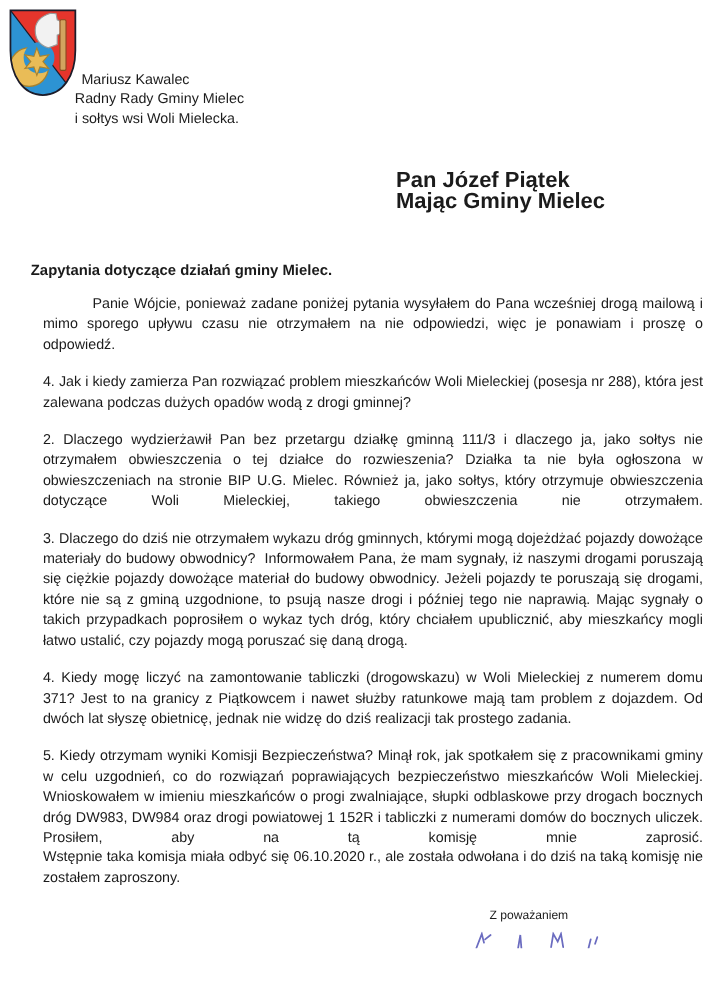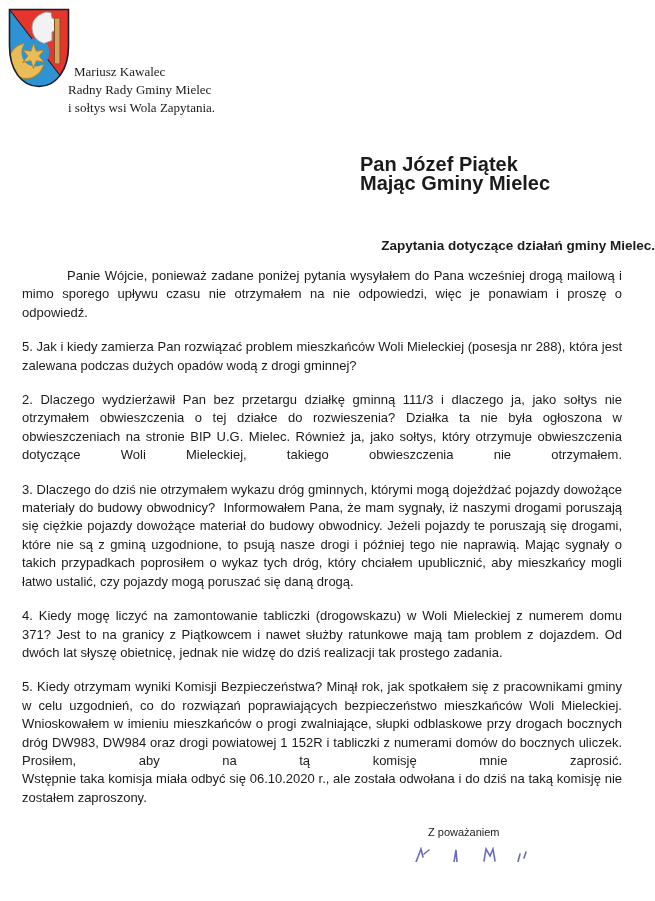--- a/index.html
+++ b/index.html
@@ -5,31 +5,31 @@
   html,body{margin:0;padding:0;background:#ffffff;}
   .page{
     position:relative;
     width:655px;height:901px;
     background:#ffffff;
     overflow:hidden;
     font-family:"Liberation Sans","DejaVu Sans",sans-serif;
     color:#1b1b1b;
   }
   
-  .letterhead{position:relative;height:147px;font-family:Liberation Serif, serif;}
+  .letterhead{position:relative;height:147px;}
   .crest{position:absolute;left:8px;top:8px;width:62px;height:80px;}
   .sender{position:absolute;left:68px;top:63px;font-size:13px;line-height:18px;}
   .sender .line1{padding-left:6px;}
   .dateline{position:absolute;right:15px;top:63px;font-size:13px;line-height:18px;}
   
   .recipient{margin:8px 0 0 360px;font-size:20px;font-weight:bold;line-height:19px;}
   
-  .subject{margin-top:45px;font-size:13.5px;font-weight:bold;text-align:right;text-indent:28px;}
+  .subject{margin-top:45px;font-size:13.5px;font-weight:bold;text-align:left;text-indent:28px;}
   
-  .body-text{margin:14px 24px 0 22px;width:600px;font-size:13px;line-height:18.4px;}
+  .body-text{margin:14px 24px 0 39px;width:600px;font-size:13px;line-height:18.4px;}
   .para{margin:0 0 16px 0;}
   .part{text-align:justify;}
   .part-forced{text-align:justify;text-align-last:justify;}
   .indent{text-indent:45px;}
   
   .closing{margin:14px 0 0 406px;font-size:11px;line-height:18px;}
   .signature{display:block;margin:6px 0 0 384px;}
 </style>
 </head>
 <body>
@@ -57,40 +57,40 @@
         <path d="M38,4 C28,7 24,13 24,19.5 C24,27 28,33 36,35.5 L44,32.5 L44,24 L48.5,22 L48.5,12 L44,10 L43,4.5 Z" stroke-width="1" stroke="#9a9a9a" fill="#f2f2f2"></path>
 
         <rect x="46.5" y="10" width="5.5" height="46" rx="1.2" stroke-width="1" stroke="#8a4a1f" fill="#d2a45f"></rect>
       </g>
       <path d="M1.5,1.5 H60.5 V38 C60.5,61 49,78.5 31,78.5 C13,78.5 1.5,61 1.5,38 Z" fill="none" stroke-width="1.6" stroke="#1c1c2a"></path>
     </svg>
 
     <div class="sender">
       <div class="line1">Mariusz Kawalec</div>
       <div>Radny Rady Gminy Mielec</div>
-      <div>i sołtys wsi Wola Zapytania.</div>
+      <div>i sołtys wsi Woli Mielecka.</div>
     </div>
 
   </div>
 
   <div class="recipient">
     <div>Pan Józef Piątek</div>
     <div>Mając Gminy Mielec</div>
   </div>
 
   <div class="subject">Zapytania dotyczące działań gminy Mielec.</div>
 
   <div class="body-text">
 
     <div class="para">
       <div class="part indent">Panie Wójcie, ponieważ zadane poniżej pytania wysyłałem do Pana wcześniej drogą mailową i mimo sporego upływu czasu nie otrzymałem na nie odpowiedzi, więc je ponawiam i proszę o odpowiedź.</div>
     </div>
 
     <div class="para">
-      <div class="part">5. Jak i kiedy zamierza Pan rozwiązać problem mieszkańców Woli Mieleckiej (posesja nr 288), która jest zalewana podczas dużych opadów wodą z drogi gminnej?</div>
+      <div class="part">4. Jak i kiedy zamierza Pan rozwiązać problem mieszkańców Woli Mieleckiej (posesja nr 288), która jest zalewana podczas dużych opadów wodą z drogi gminnej?</div>
     </div>
 
     <div class="para">
       <div class="part-forced">2. Dlaczego wydzierżawił Pan bez przetargu działkę gminną 111/3 i dlaczego ja, jako sołtys nie otrzymałem obwieszczenia o tej działce do rozwieszenia? Działka ta nie była ogłoszona w obwieszczeniach na stronie BIP U.G. Mielec. Również ja, jako sołtys, który otrzymuje obwieszczenia dotyczące Woli Mieleckiej, takiego obwieszczenia nie otrzymałem.</div>
     </div>
 
     <div class="para">
       <div class="part">3. Dlaczego do dziś nie otrzymałem wykazu dróg gminnych, którymi mogą dojeżdżać pojazdy dowożące materiały do budowy obwodnicy?&nbsp; Informowałem Pana, że mam sygnały, iż naszymi drogami poruszają się ciężkie pojazdy dowożące materiał do budowy obwodnicy. Jeżeli pojazdy te poruszają się drogami, które nie są z gminą uzgodnione, to psują nasze drogi i później tego nie naprawią. Mając sygnały o takich przypadkach poprosiłem o wykaz tych dróg, który chciałem upublicznić, aby mieszkańcy mogli łatwo ustalić, czy pojazdy mogą poruszać się daną drogą.</div>
     </div>
 

